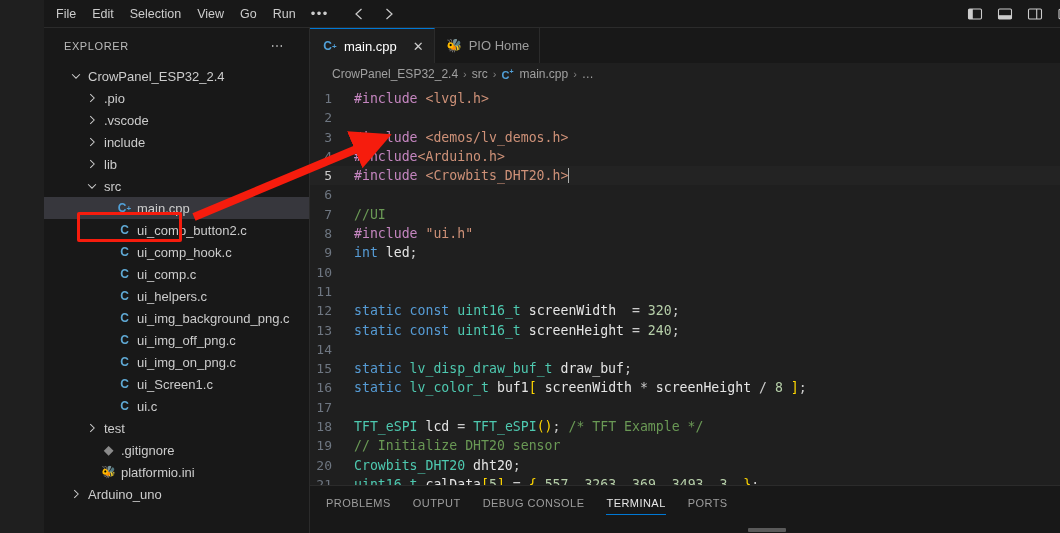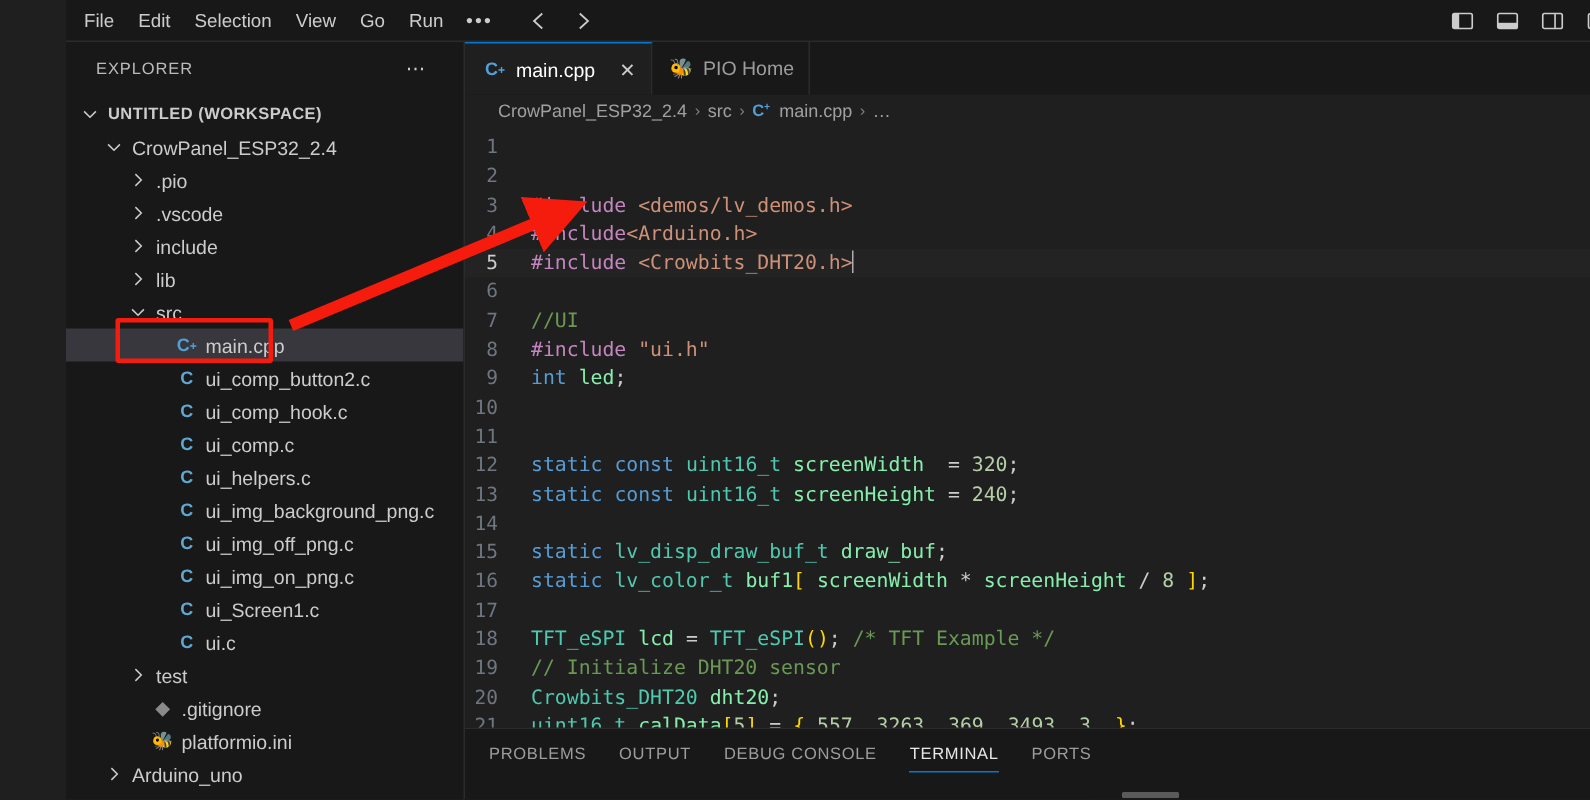--- a/index.html
+++ b/index.html
@@ -156,21 +156,21 @@
   }
   .lnum.active { color: #cccccc; }
   .ctext { padding-left: 0px; }
 
   
   .t-pp   { color: #c586c0; }
   .t-str  { color: #ce9178; }
   .t-cmt  { color: #6a9955; }
   .t-kw   { color: #569cd6; }
   .t-type { color: #4ec9b0; }
-  .t-var  { color: #86efac; }
+  .t-var  { color: #e5e5e5; }
   .t-num  { color: #b5cea8; }
   .t-plain{ color: #cccccc; }
   .t-brk  { color: #ffd700; }
   .caret {
     display:inline-block; width:1px; height:15px; background:#aeafad;
     vertical-align:-3px;
   }
 
   
   .panel {
@@ -271,29 +271,20 @@
   </div>
 
   <div class="body">
 
     <div class="sidebar">
       <div class="sidebar-header">
         <div class="sidebar-title">EXPLORER</div>
         <div class="sidebar-actions">⋯</div>
       </div>
       <div class="tree" id="tree">
-          <div class="trow root" style="padding-left: 8px;">
-            <span class="chev">
-              <svg width="14" height="14" viewBox="0 0 16 16">
-                <path d="M3.5 6L8 10.5L12.5 6" fill="none" stroke="currentColor" stroke-width="1.15"></path>
-              </svg>
-            </span>
-            <span style="width:4px"></span>
-            <span class="lbl">UNTITLED (WORKSPACE)</span>
-          </div>
           <div class="trow" style="padding-left: 24px;">
             <span class="chev">
               <svg width="14" height="14" viewBox="0 0 16 16">
                 <path d="M3.5 6L8 10.5L12.5 6" fill="none" stroke="currentColor" stroke-width="1.15"></path>
               </svg>
             </span>
             <span style="width:4px"></span>
             <span class="lbl">CrowPanel_ESP32_2.4</span>
           </div>
           <div class="trow" style="padding-left: 40px;">
@@ -447,21 +438,21 @@
           <span>src</span>
           <span class="sep">›</span>
           <span class="bicon">C<sup style="font-size:7px">+</sup></span>
           <span>main.cpp</span>
           <span class="sep">›</span>
           <span>…</span>
         </div>
 
       <div class="editor">
         <div class="code" id="code">
-            <div class="cline"><span class="lnum">1</span></div>
+            <div class="cline"><span class="lnum">1</span><span class="ctext"><span class="t-pp">#include </span><span class="t-str">&lt;lvgl.h&gt;</span></span></div>
             <div class="cline"><span class="lnum">2</span></div>
             <div class="cline"><span class="lnum">3</span><span class="ctext"><span class="t-pp">#include </span><span class="t-str">&lt;demos/lv_demos.h&gt;</span></span></div>
             <div class="cline"><span class="lnum">4</span><span class="ctext"><span class="t-pp">#include</span><span class="t-str">&lt;Arduino.h&gt;</span></span></div>
             <div class="cline current"><span class="lnum active">5</span><span class="ctext"><span class="t-pp">#include </span><span class="t-str">&lt;Crowbits_DHT20.h&gt;</span><span class="caret"></span></span></div>
             <div class="cline"><span class="lnum">6</span><span class="ctext"></span></div>
             <div class="cline"><span class="lnum">7</span><span class="ctext"><span class="t-cmt">//UI</span></span></div>
             <div class="cline"><span class="lnum">8</span><span class="ctext"><span class="t-pp">#include </span><span class="t-str">"ui.h"</span></span></div>
             <div class="cline"><span class="lnum">9</span><span class="ctext"><span class="t-kw">int </span><span class="t-var">led</span><span class="t-plain">;</span></span></div>
             <div class="cline"><span class="lnum">10</span><span class="ctext"></span></div>
             <div class="cline"><span class="lnum">11</span></div>

